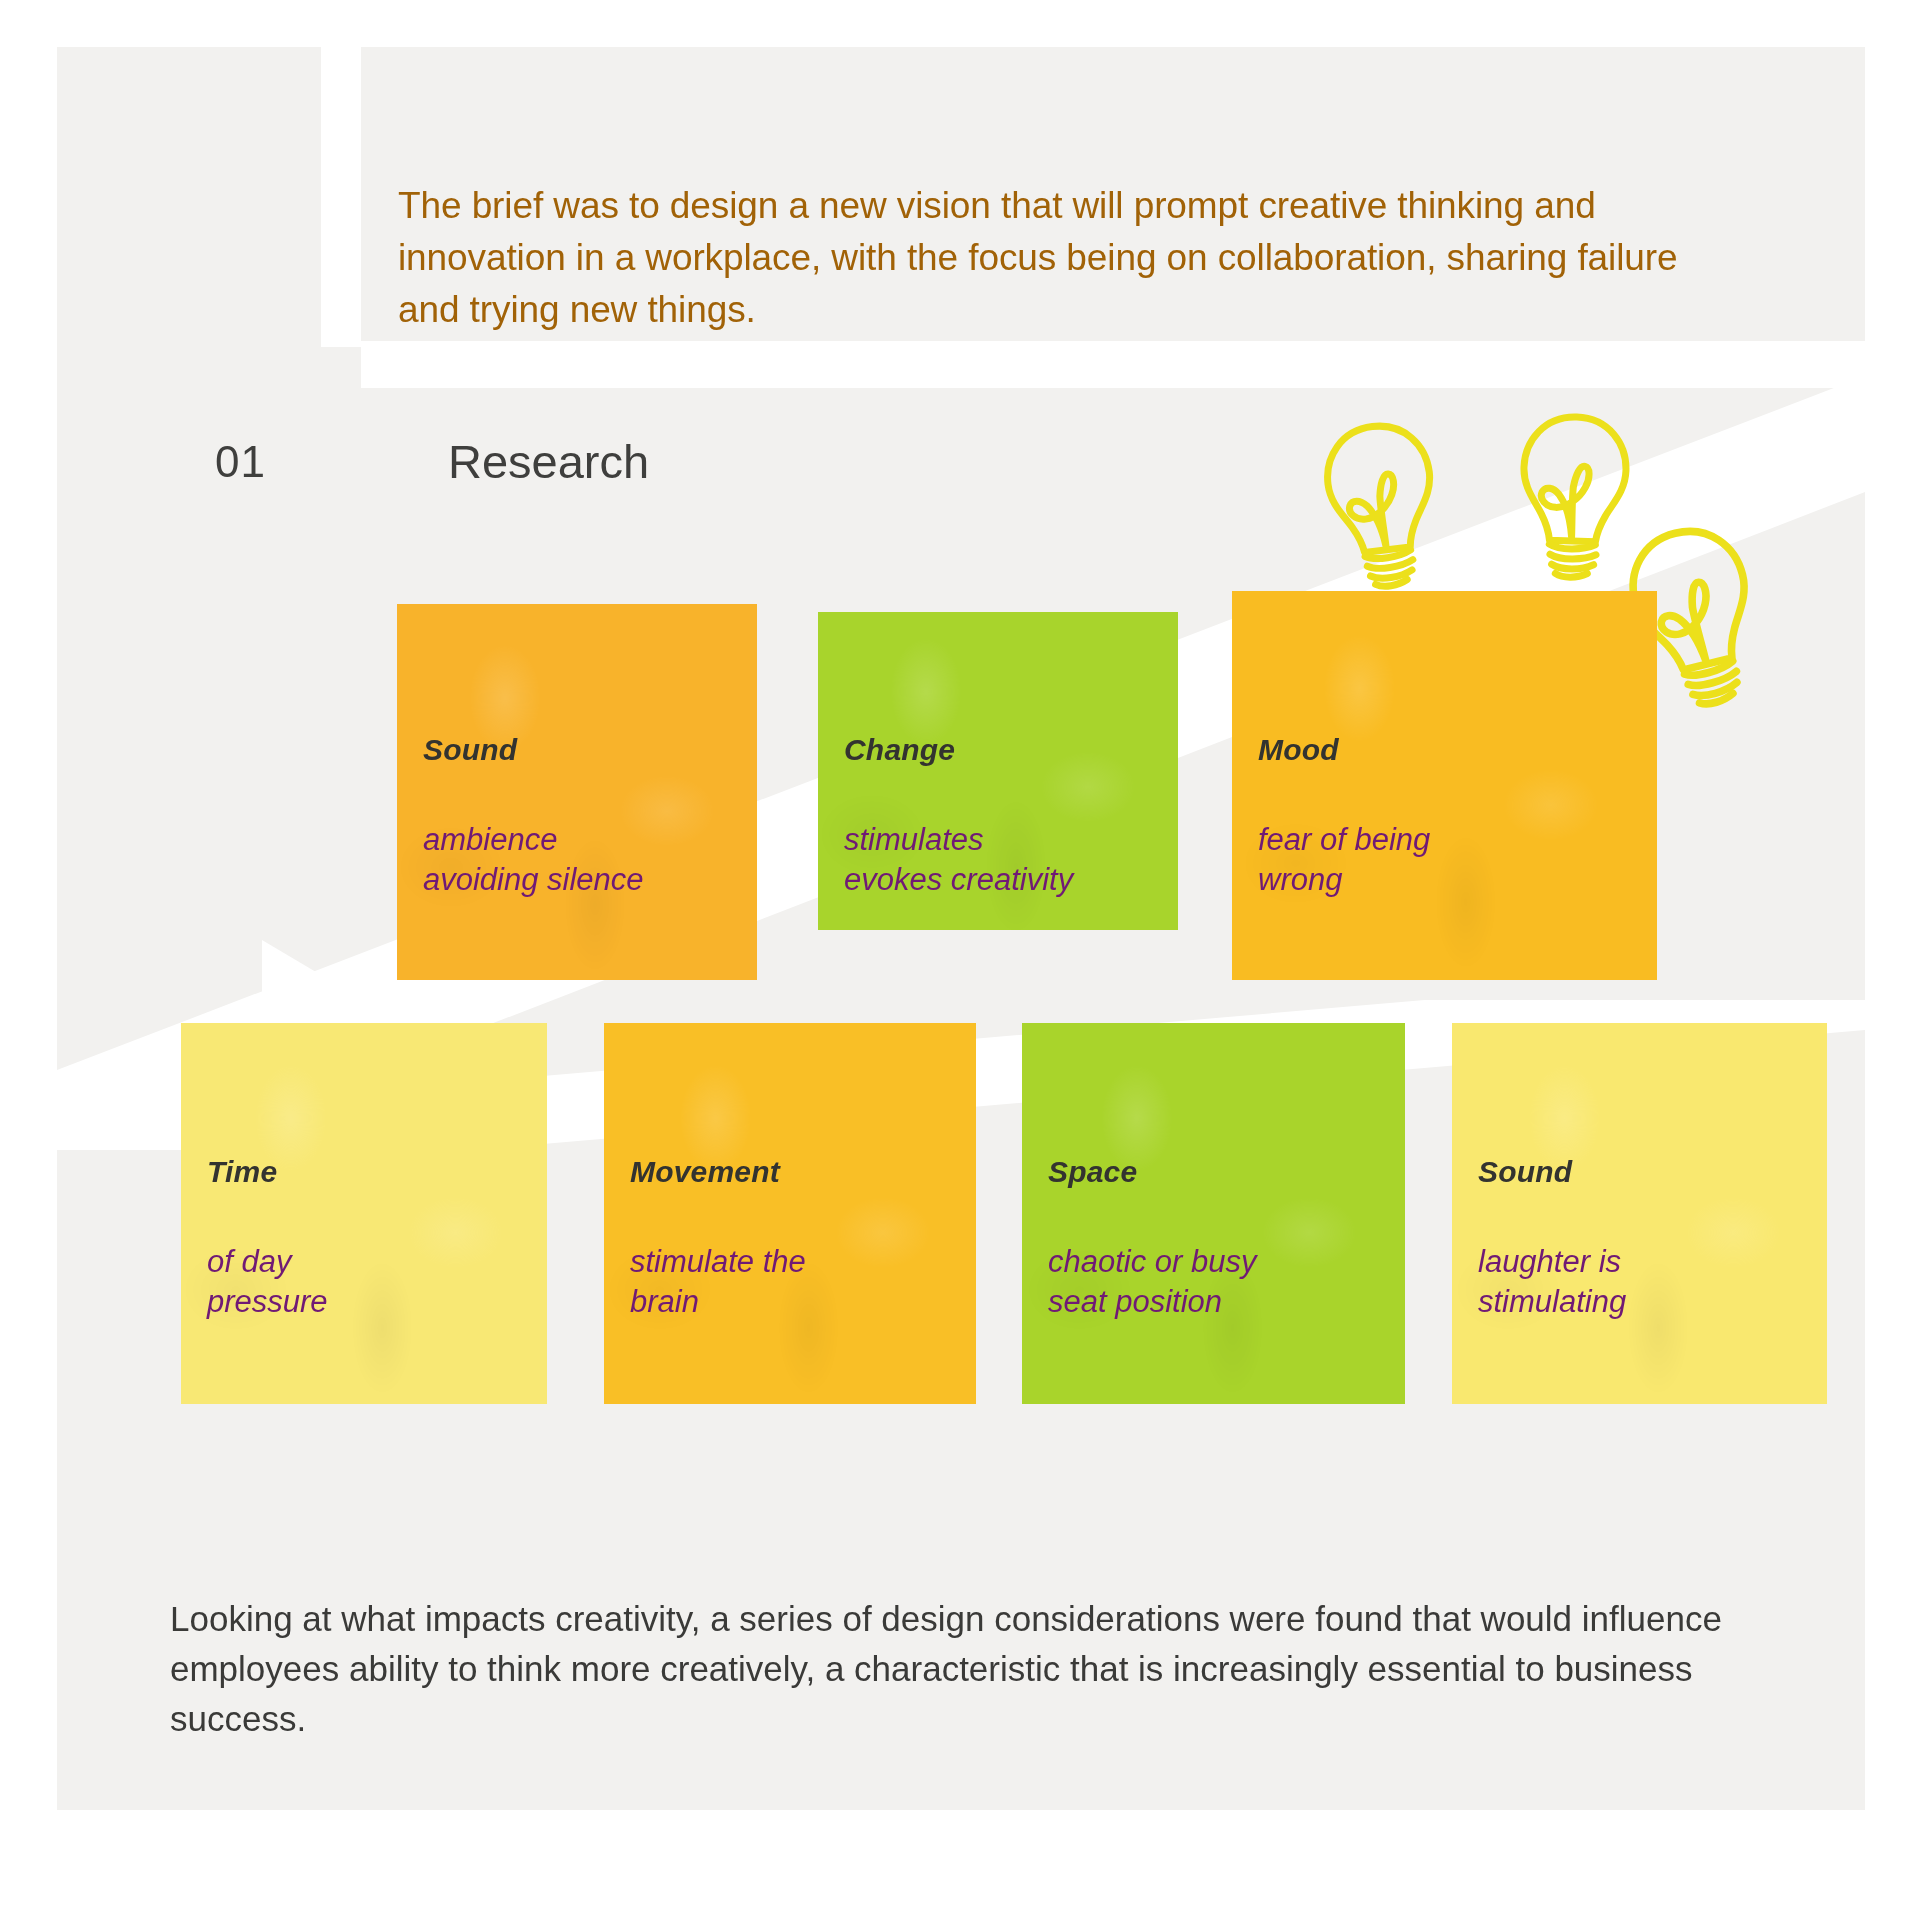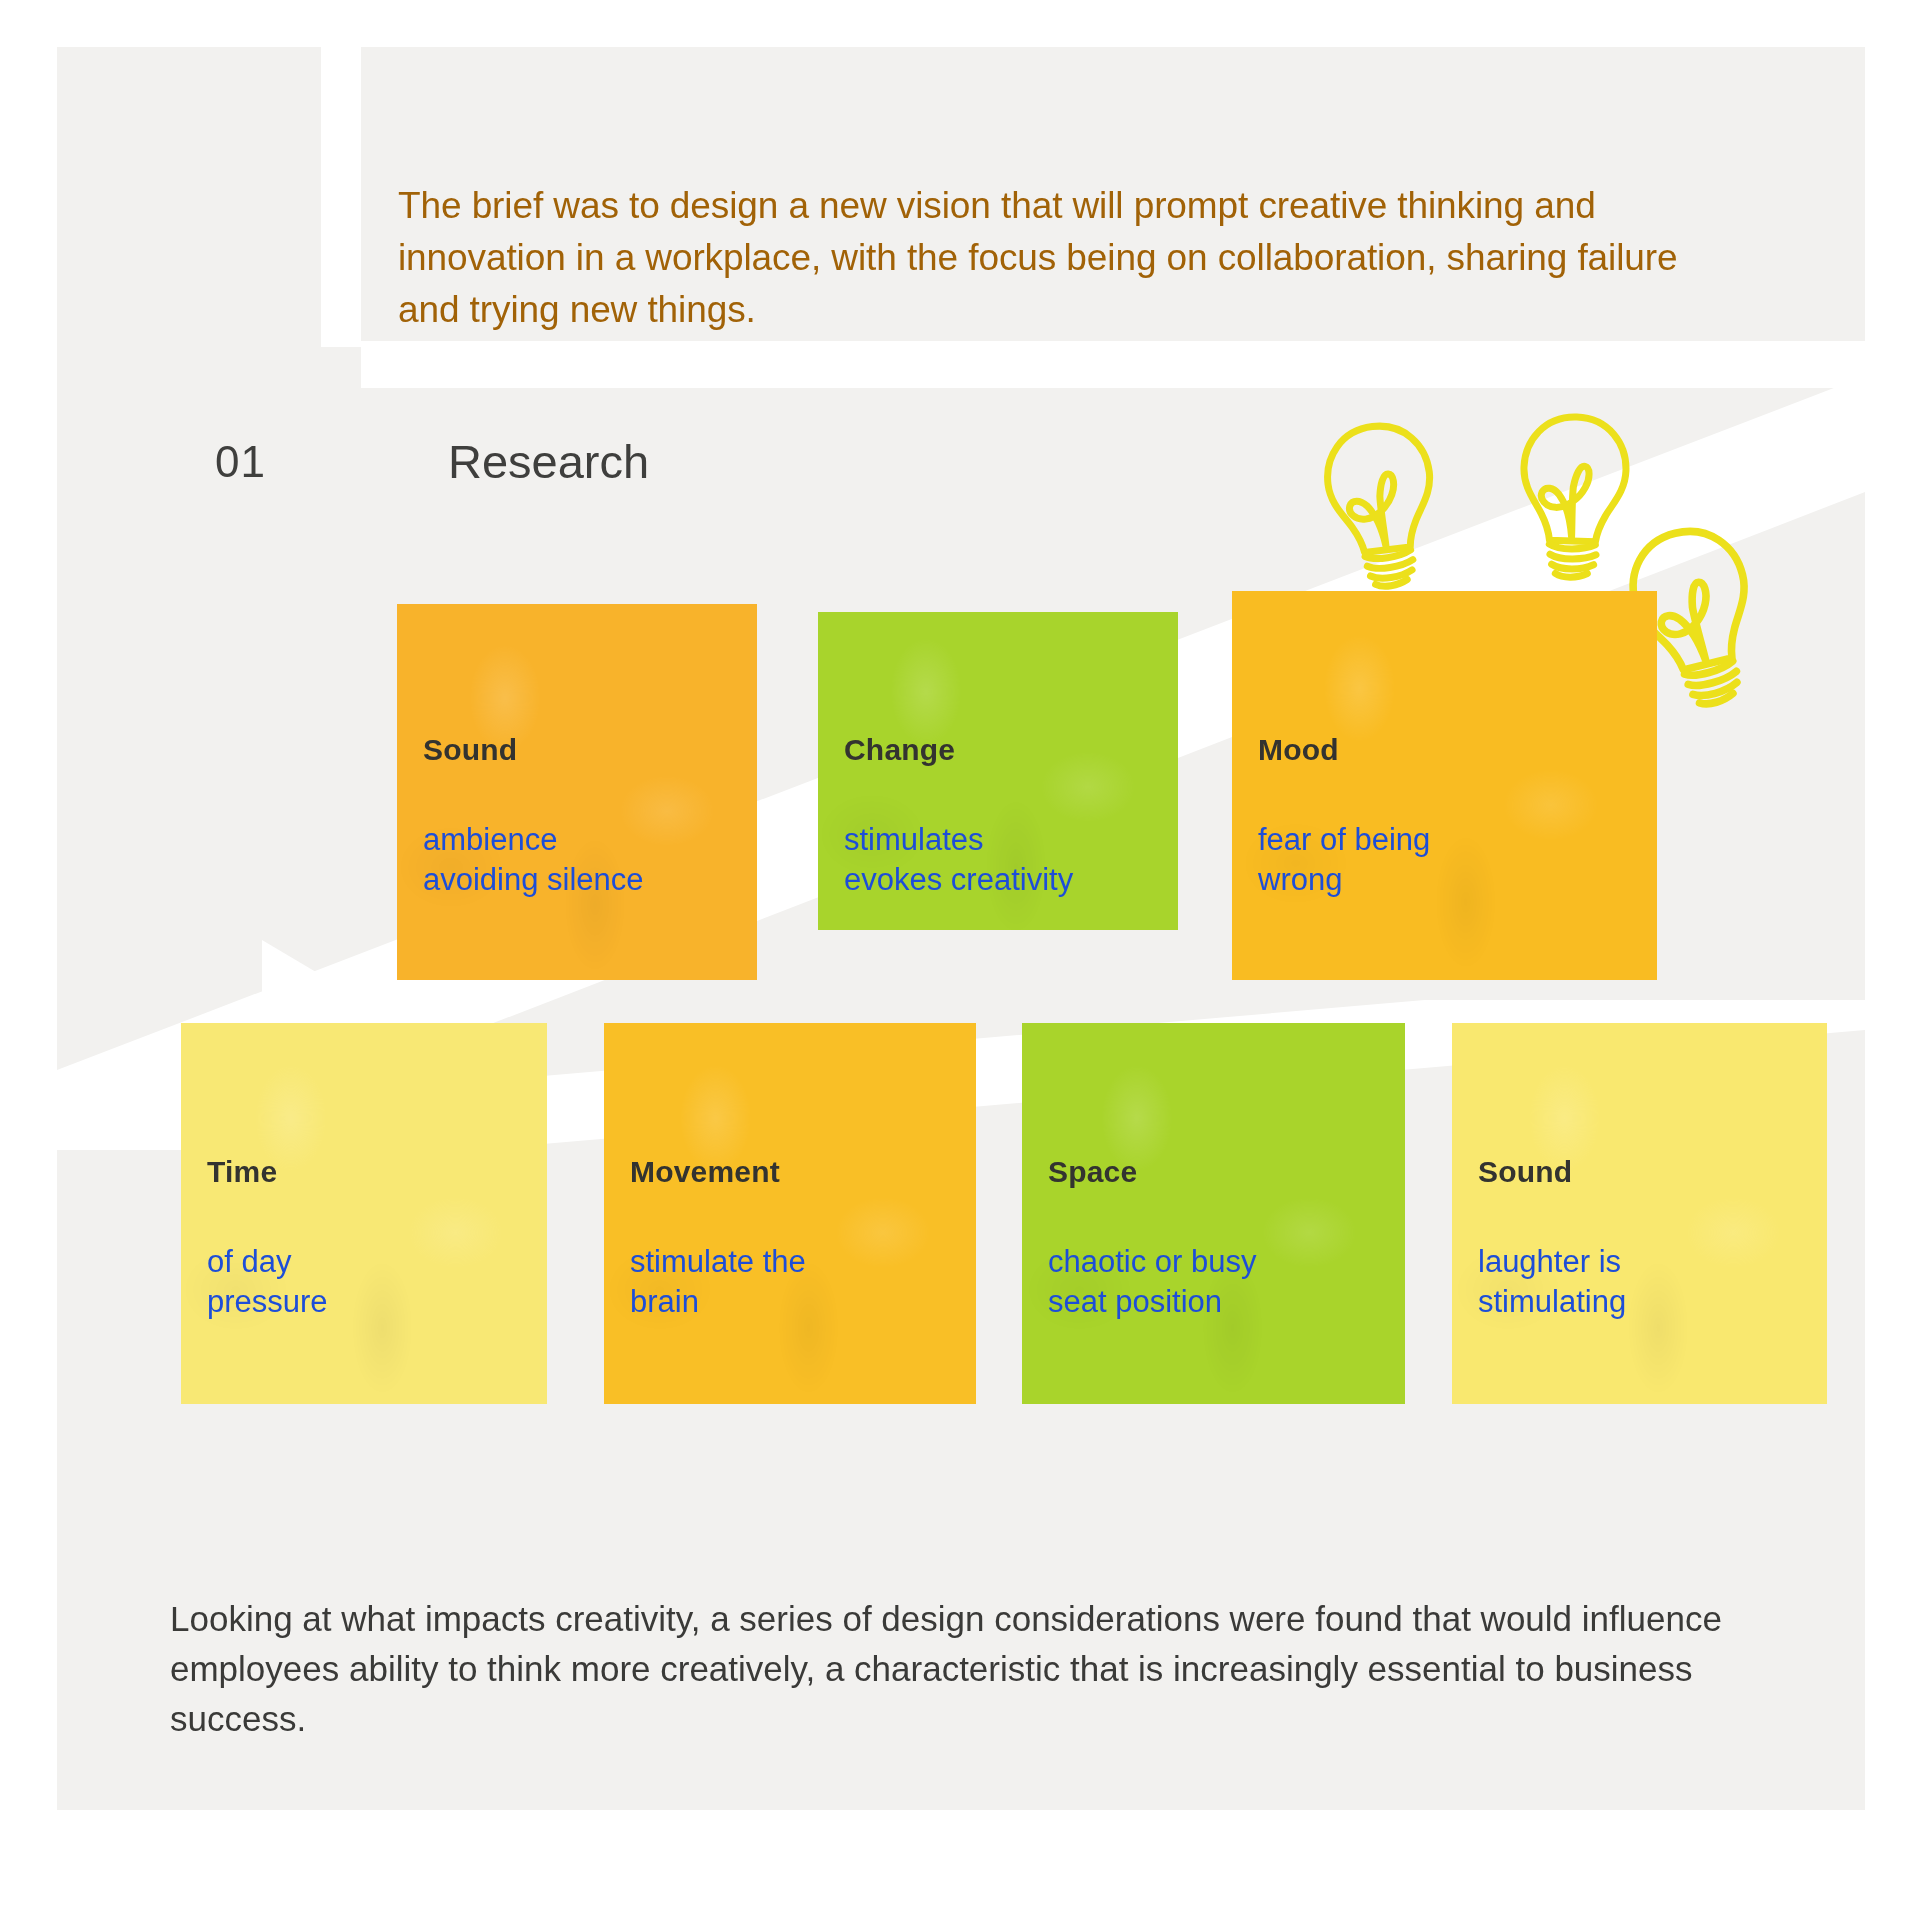--- a/index.html
+++ b/index.html
@@ -61,29 +61,30 @@
   .bulb{position:absolute;}
   #bulb1{left:1317px;top:418px;}
   #bulb2{left:1509px;top:409px;}
   #bulb3{left:1625px;top:522px;}
 
   
   .note{
     position:absolute;
     box-sizing:border-box;
     padding:0;
+    font-style:italic;
   }
   .note .t{
     position:absolute;left:26px;
     font-size:30px;font-weight:bold;color:#333330;
     font-stretch:condensed;letter-spacing:0.2px;
   }
   .note .b{
     position:absolute;left:26px;
-    font-size:31px;line-height:40px;color:#1d4ed8;
+    font-size:31px;line-height:40px;color:#701a75;
     font-stretch:condensed;
   }
 
   
   #n0{left:397px;top:604px;width:360px;height:376px;}
   #n0 .t{top:129px;} #n0 .b{top:216px;}
   #n1{left:818px;top:612px;width:360px;height:318px;}
   #n1 .t{top:121px;} #n1 .b{top:208px;}
   #n2{left:1232px;top:591px;width:425px;height:389px;}
   #n2 .t{top:142px;} #n2 .b{top:229px;}

